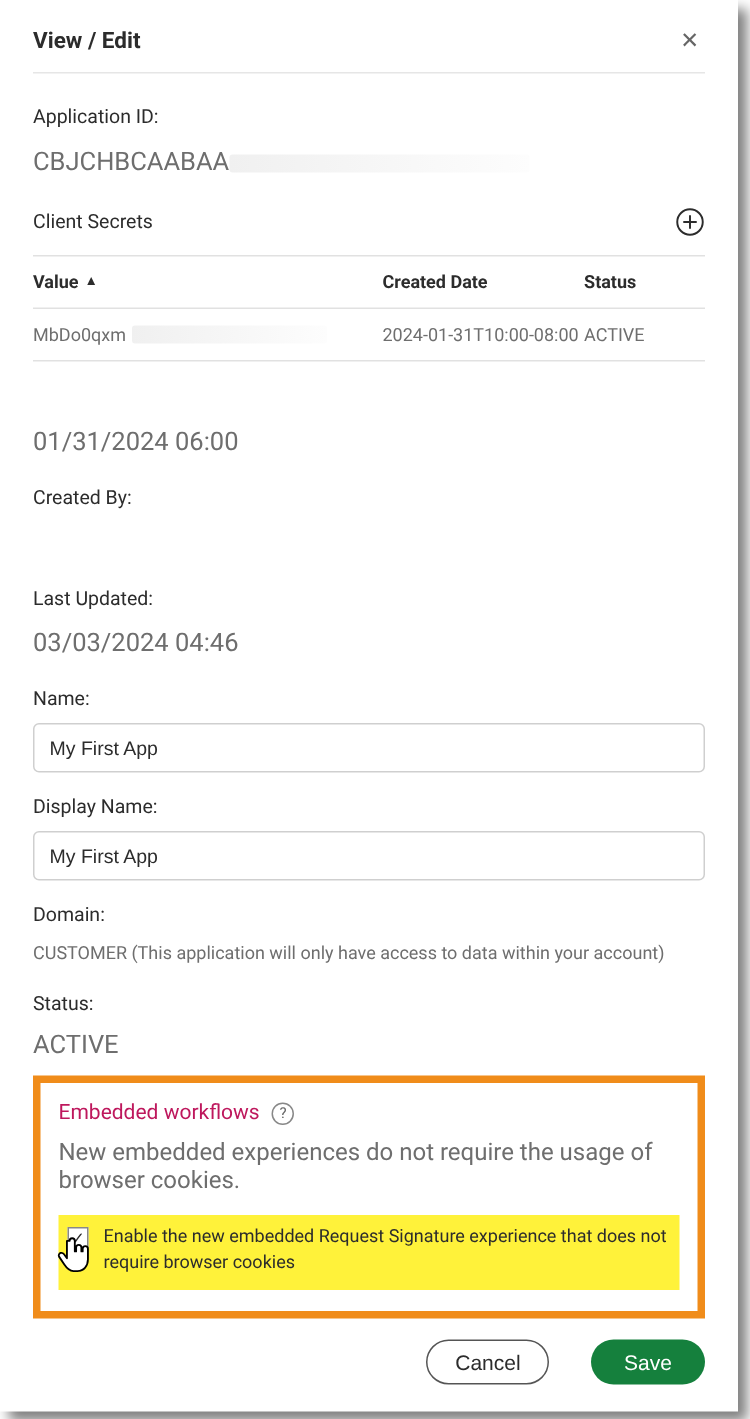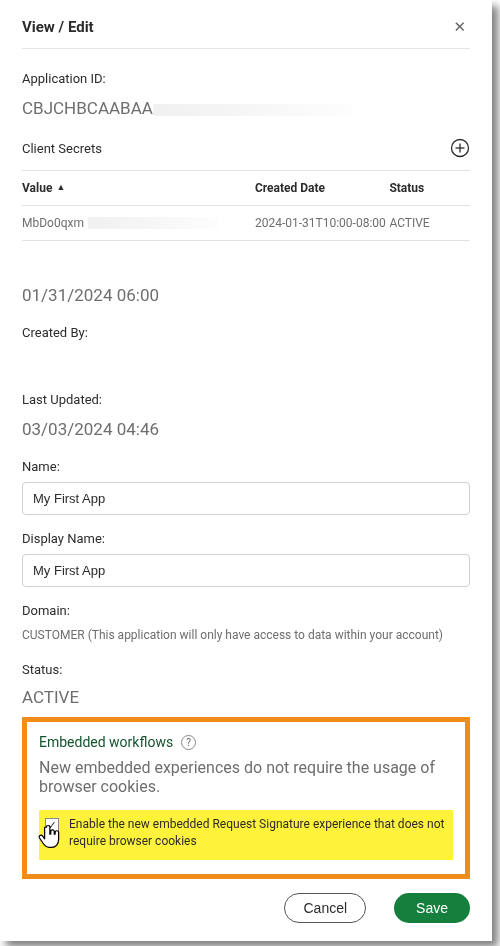--- a/index.html
+++ b/index.html
@@ -99,21 +99,21 @@
     margin-top: 10px;
   }
   .wf-title-row {
     display: flex;
     align-items: center;
     gap: 8px;
     margin-bottom: 8px;
   }
   .wf-title {
     font-size: 14px;
-    color: #14532d;
+    color: #be185d;
   }
   .help-icon {
     width: 15px;
     height: 15px;
     border: 1px solid #888;
     border-radius: 50%;
     font-size: 10px;
     color: #666;
     display: inline-flex;
     align-items: center;

